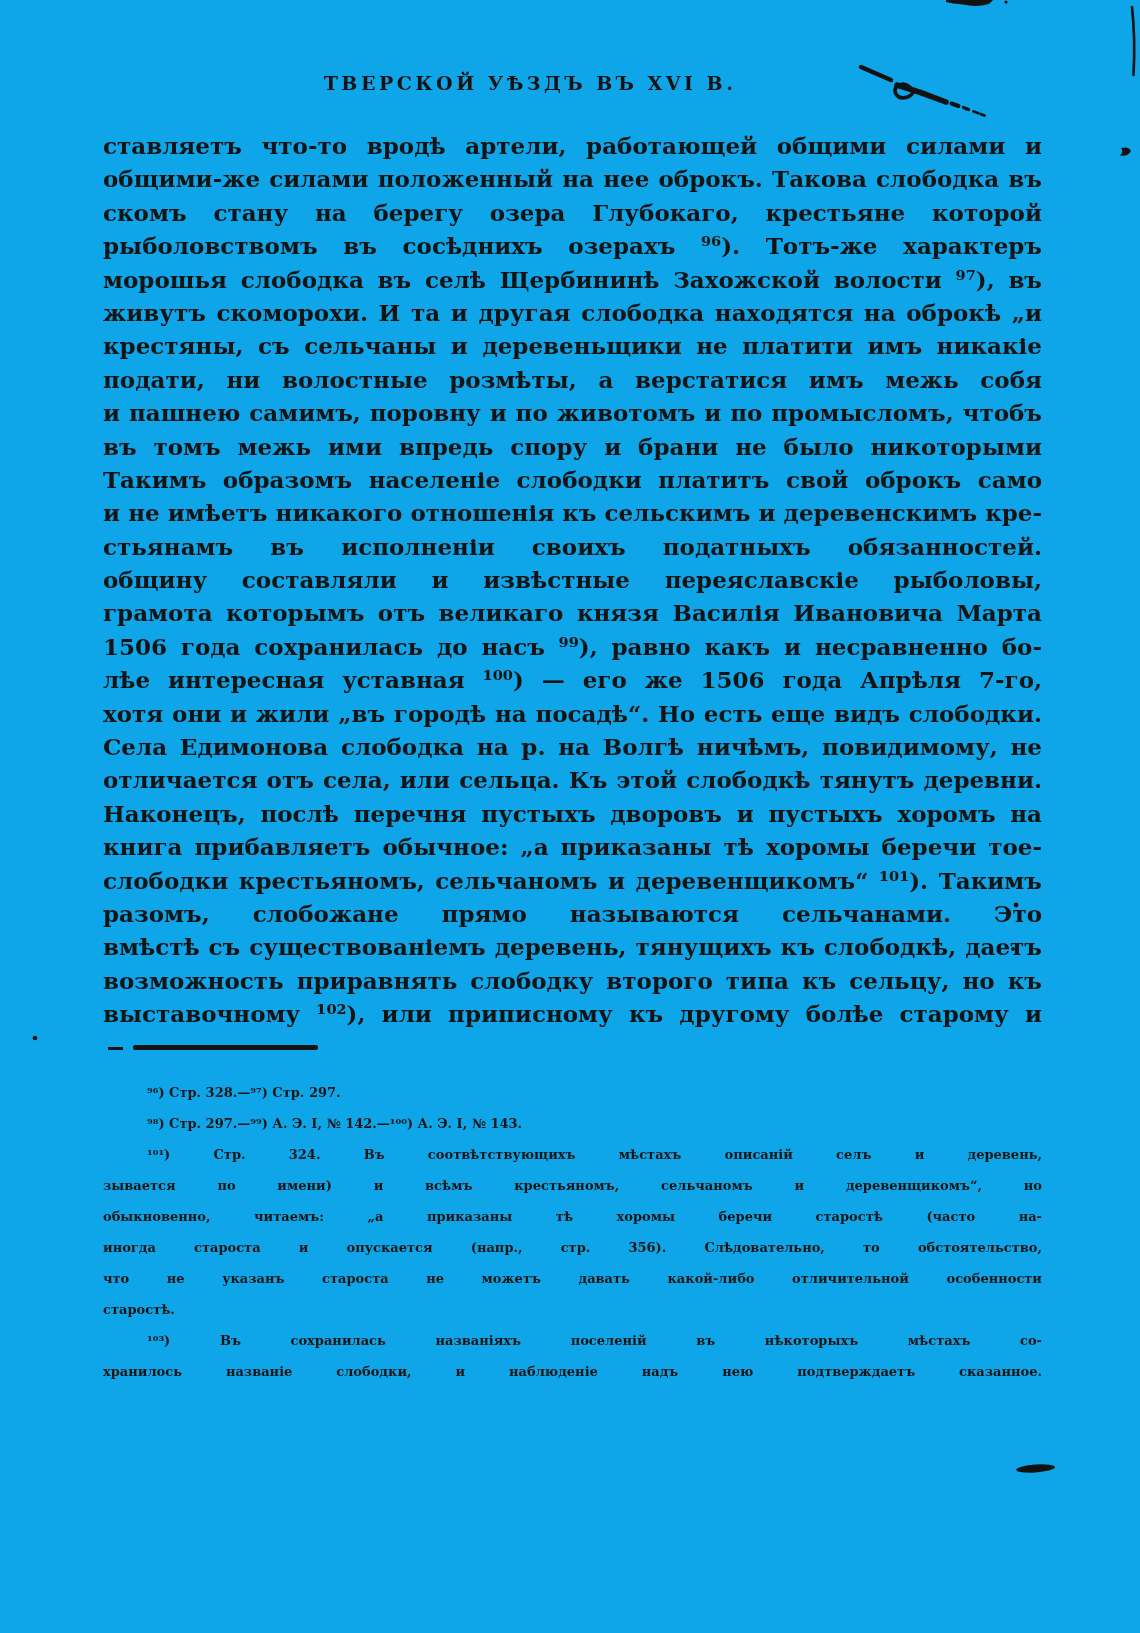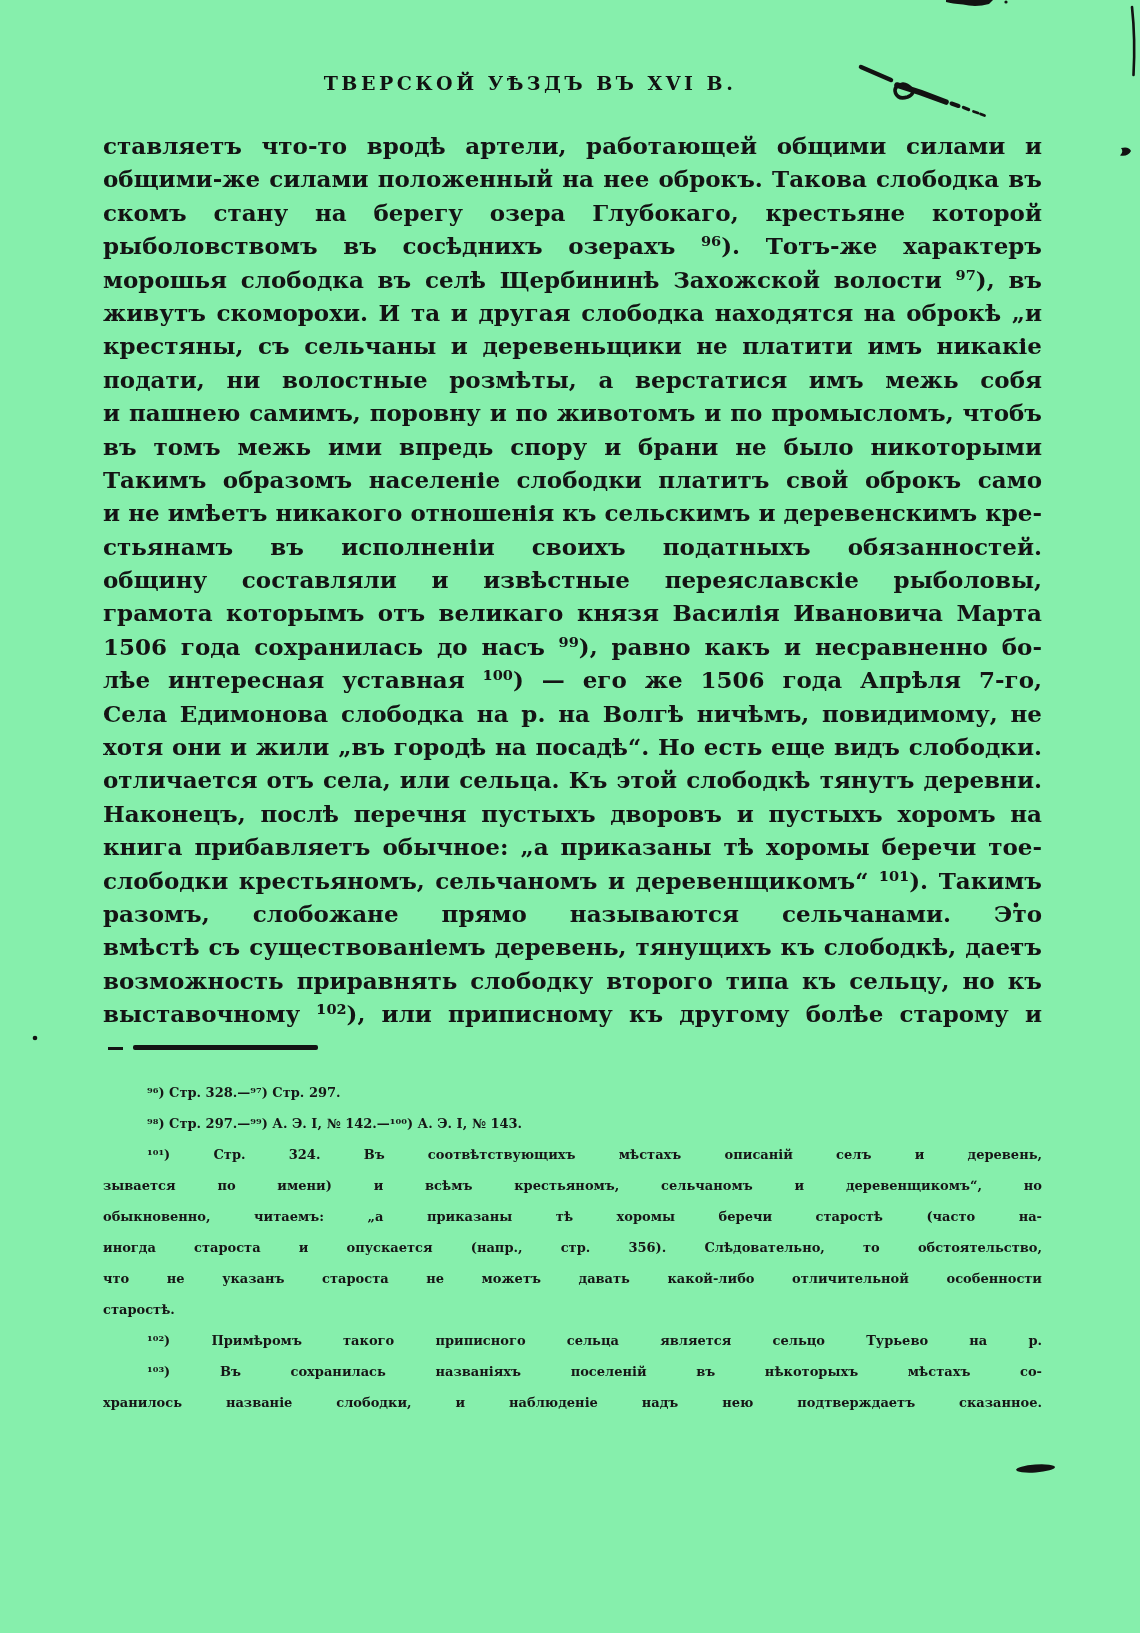--- a/index.html
+++ b/index.html
@@ -1,20 +1,20 @@
 <!DOCTYPE html>
 <html><head>
 <meta charset="utf-8">
 <style>
   html,body{margin:0;padding:0;background:#e8e8e4;}
   .page{
     position:relative;
     width:1140px;height:1633px;
     margin:0 auto;
-    background:#86efac;
+    background:#0ea5e9;
     overflow:hidden;
     color:#161616;
   }
   .running-head{
     position:absolute;left:60px;top:72px;width:940px;
     text-align:center;
     font-family:"DejaVu Serif",serif;
     font-weight:700;font-size:19px;letter-spacing:3.5px;
     color:#121212;
   }
@@ -73,22 +73,22 @@
     <div class="ln">подати, ни волостные розмѣты, а верстатися имъ межь собя оброкомъ</div>
     <div class="ln">и пашнею самимъ, поровну и по животомъ и по промысломъ, чтобъ</div>
     <div class="ln">въ томъ межь ими впредь спору и брани не было никоторыми дѣлы“ ⁹⁸).</div>
     <div class="ln">Такимъ образомъ населеніе слободки платитъ свой оброкъ само собою</div>
     <div class="ln">и не имѣетъ никакого отношенія къ сельскимъ и деревенскимъ кре-</div>
     <div class="ln">стьянамъ въ исполненіи своихъ податныхъ обязанностей. Подобную</div>
     <div class="ln">общину составляли и извѣстные переяславскіе рыболовы, жалованная</div>
     <div class="ln">грамота которымъ отъ великаго князя Василія Ивановича Марта 23,</div>
     <div class="ln">1506 года сохранилась до насъ ⁹⁹), равно какъ и несравненно бо-</div>
     <div class="ln">лѣе интересная уставная ¹⁰⁰) — его же 1506 года Апрѣля 7-го,</div>
+    <div class="ln">хотя они и жили „въ городѣ на посадѣ“. Но есть еще видъ слободки.</div>
     <div class="ln">Села Едимонова слободка на р. на Волгѣ ничѣмъ, повидимому, не</div>
-    <div class="ln">хотя они и жили „въ городѣ на посадѣ“. Но есть еще видъ слободки.</div>
     <div class="ln">отличается отъ села, или сельца. Къ этой слободкѣ тянутъ деревни.</div>
     <div class="ln">Наконецъ, послѣ перечня пустыхъ дворовъ и пустыхъ хоромъ на нихъ,</div>
     <div class="ln">книга прибавляетъ обычное: „а приказаны тѣ хоромы беречи тое-жъ</div>
     <div class="ln">слободки крестьяномъ, сельчаномъ и деревенщикомъ“ ¹⁰¹). Такимъ об-</div>
     <div class="ln">разомъ, слобожане прямо называются сельчанами. Это обстоятельство</div>
     <div class="ln">вмѣстѣ съ существованіемъ деревень, тянущихъ къ слободкѣ, даетъ</div>
     <div class="ln">возможность приравнять слободку второго типа къ сельцу, но къ сельцу</div>
     <div class="ln">выставочному ¹⁰²), или приписному къ другому болѣе старому и болѣе</div>
   </div>
 
@@ -97,21 +97,20 @@
 
   <div class="footnotes">
     <div class="ln start plain">⁹⁶) Стр. 328.—⁹⁷) Стр. 297.</div>
     <div class="ln start plain">⁹⁸) Стр. 297.—⁹⁹) А. Э. I, № 142.—¹⁰⁰) А. Э. I, № 143.</div>
     <div class="ln start">¹⁰¹) Стр. 324. Въ соотвѣтствующихъ мѣстахъ описаній селъ и деревень,</div>
     <div class="ln">зывается по имени) и всѣмъ крестьяномъ, сельчаномъ и деревенщикомъ“, но</div>
     <div class="ln">обыкновенно, читаемъ: „а приказаны тѣ хоромы беречи старостѣ (часто на-</div>
     <div class="ln">иногда староста и опускается (напр., стр. 356). Слѣдовательно, то обстоятельство,</div>
     <div class="ln">что не указанъ староста не можетъ давать какой-либо отличительной особенности</div>
     <div class="ln plain">старостѣ.</div>
-    <div class="ln start">¹⁰²) Примѣромъ такого приписного сельца является сельцо Турьево на р.</div>
     <div class="ln start">¹⁰³) Въ сохранилась названіяхъ поселеній въ нѣкоторыхъ мѣстахъ со-</div>
     <div class="ln">хранилось названіе слободки, и наблюденіе надъ нею подтверждаетъ сказанное.</div>
   </div>
 
   <svg class="marks" viewBox="0 0 1140 1633" xmlns="http://www.w3.org/2000/svg">
 
     <path d="M946 0 H993 L989 4 Q976 7.5 963 4.5 Q952 3.5 946 2 Z" fill="#121212"></path>
     <circle cx="1006" cy="2" r="1.6" fill="#121212"></circle>
 
     <path d="M1132 7 q3.5 32 1.5 68" stroke="#121212" stroke-width="2.6" fill="none" stroke-linecap="round"></path>

